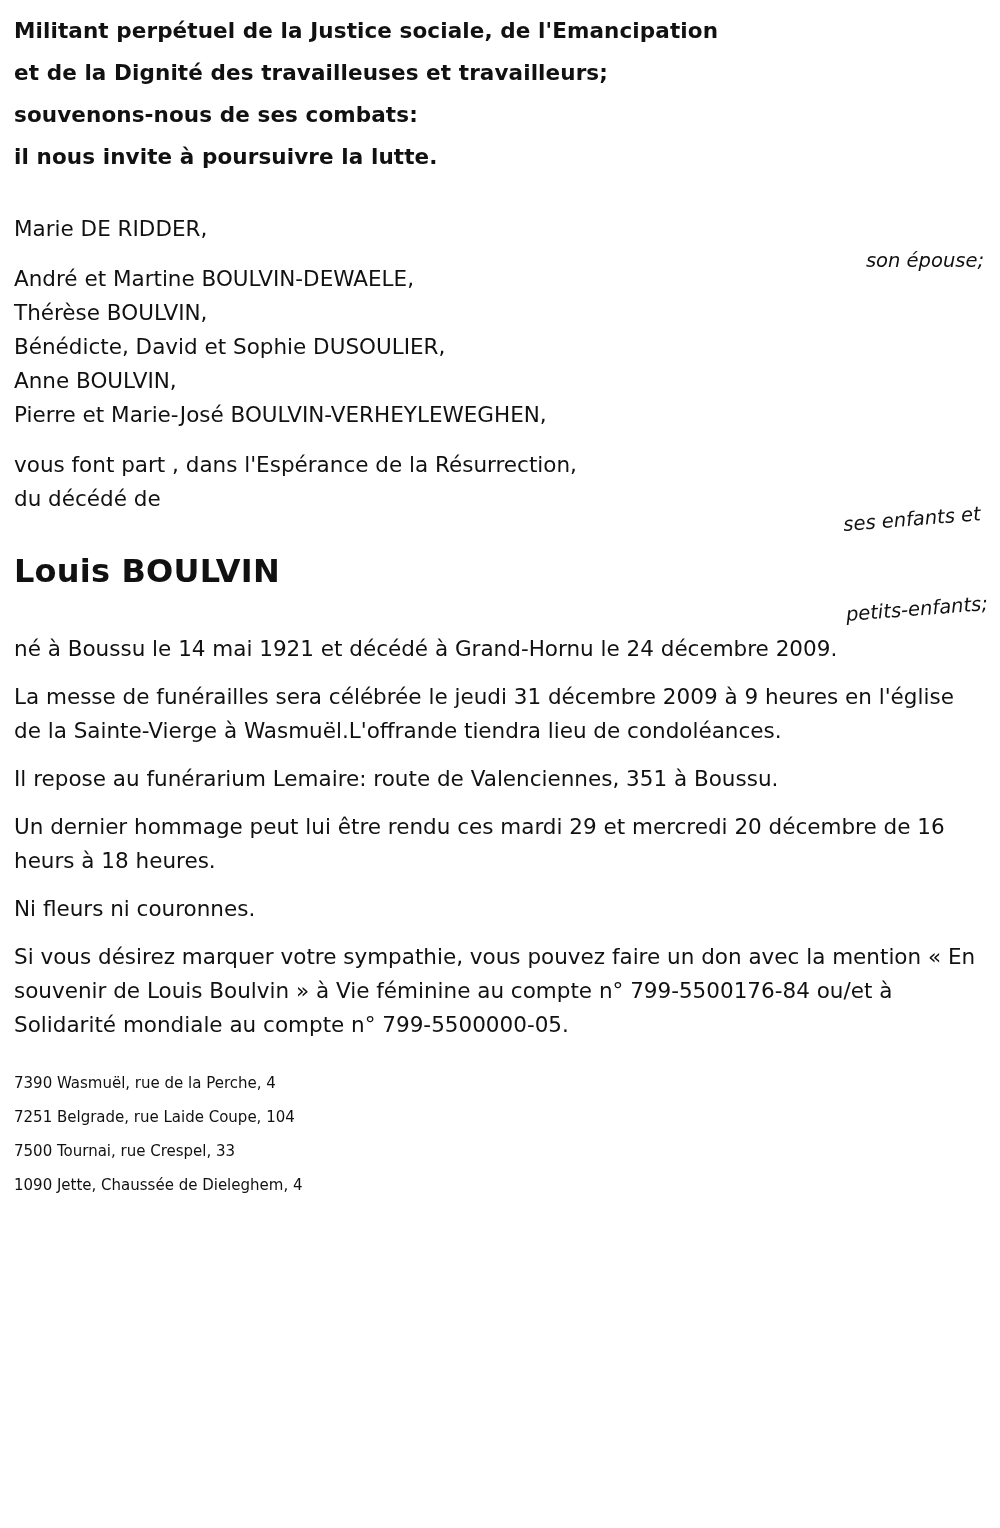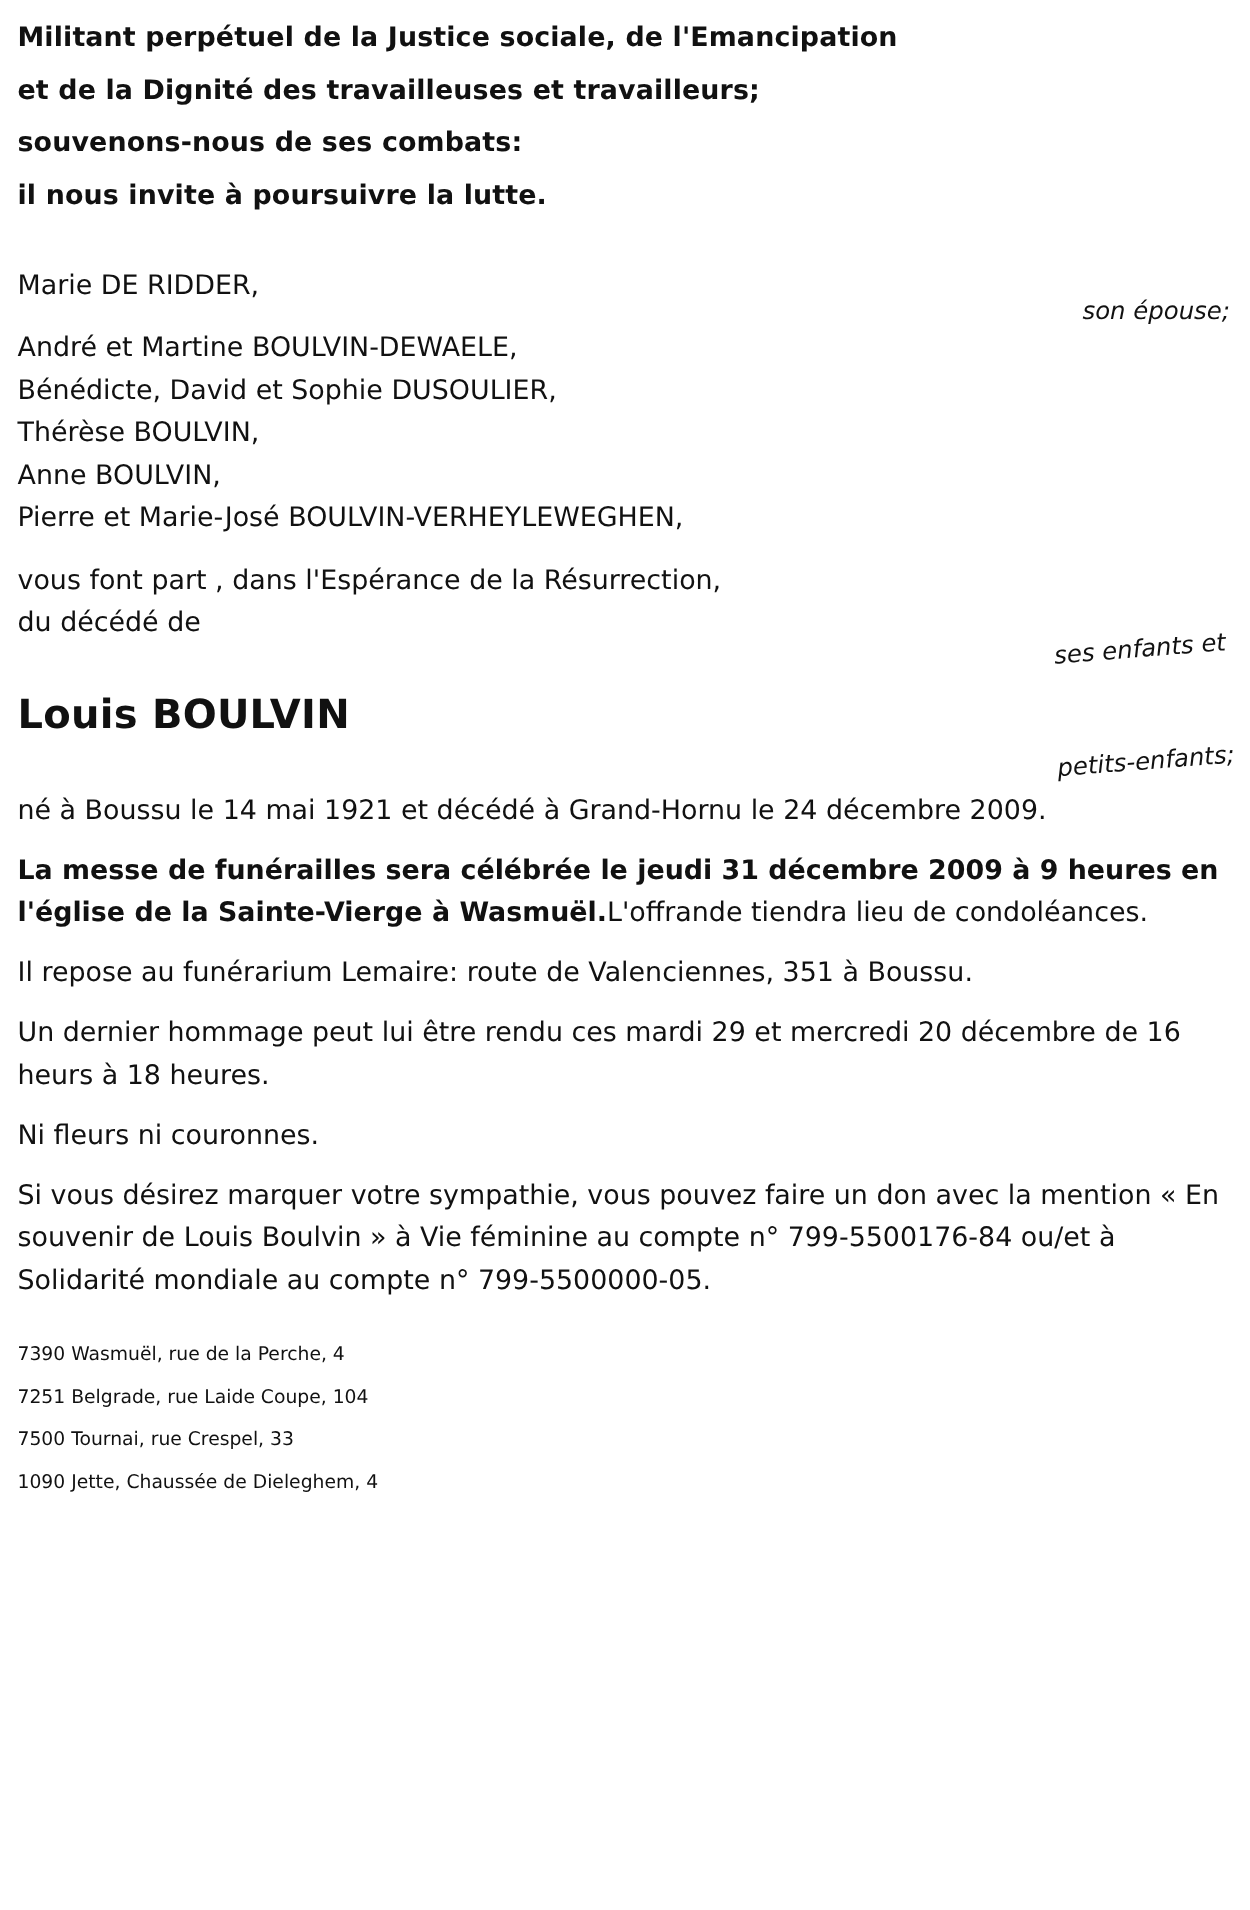--- a/index.html
+++ b/index.html
@@ -44,21 +44,21 @@
   .children-note {
     position: absolute;
     right: 0;
     font-style: italic;
     font-size: 19.5px;
     text-align: right;
     line-height: 30px;
     white-space: pre;
   }
   .spouse-note {
-    top: 22px;
+    top: 34px;
     right: 2px;
   }
   .children-note {
     top: 227px;
     right: 2px;
     transform: rotate(-4.5deg);
     transform-origin: right center;
   }
   .gap-sm { height: 16px; }
 
@@ -74,21 +74,21 @@
 
   
   .body-text {
     margin-top: 42px;
     font-size: 21.5px;
     line-height: 34px;
   }
   .body-text p {
     margin: 0 0 14px 0;
   }
-  .body-text strong { font-weight: 700; }
+  .body-text strong { font-weight: 400; }
 
   
   .addresses {
     margin-top: 24px;
     font-size: 15px;
     line-height: 34px;
   }
   .addresses div { white-space: pre; }
 </style>
 </head>
@@ -103,22 +103,22 @@
     <div>il nous invite à poursuivre la lutte.</div>
   </section>
 
   <section class="family">
     <div class="name-line">Marie DE RIDDER,</div>
     <div class="spouse-note">son épouse;</div>
 
     <div class="gap-sm"></div>
 
     <div class="name-line">André et Martine BOULVIN-DEWAELE,</div>
+    <div class="name-line">Thérèse BOULVIN,</div>
     <div class="name-line">Bénédicte, David et Sophie DUSOULIER,</div>
-    <div class="name-line">Thérèse BOULVIN,</div>
     <div class="name-line">Anne BOULVIN,</div>
     <div class="name-line">Pierre et Marie-José BOULVIN-VERHEYLEWEGHEN,</div>
 
     <div class="children-note">
       <div>ses enfants et</div>
       <div>petits-enfants;</div>
     </div>
 
     <div class="gap-sm"></div>
 

